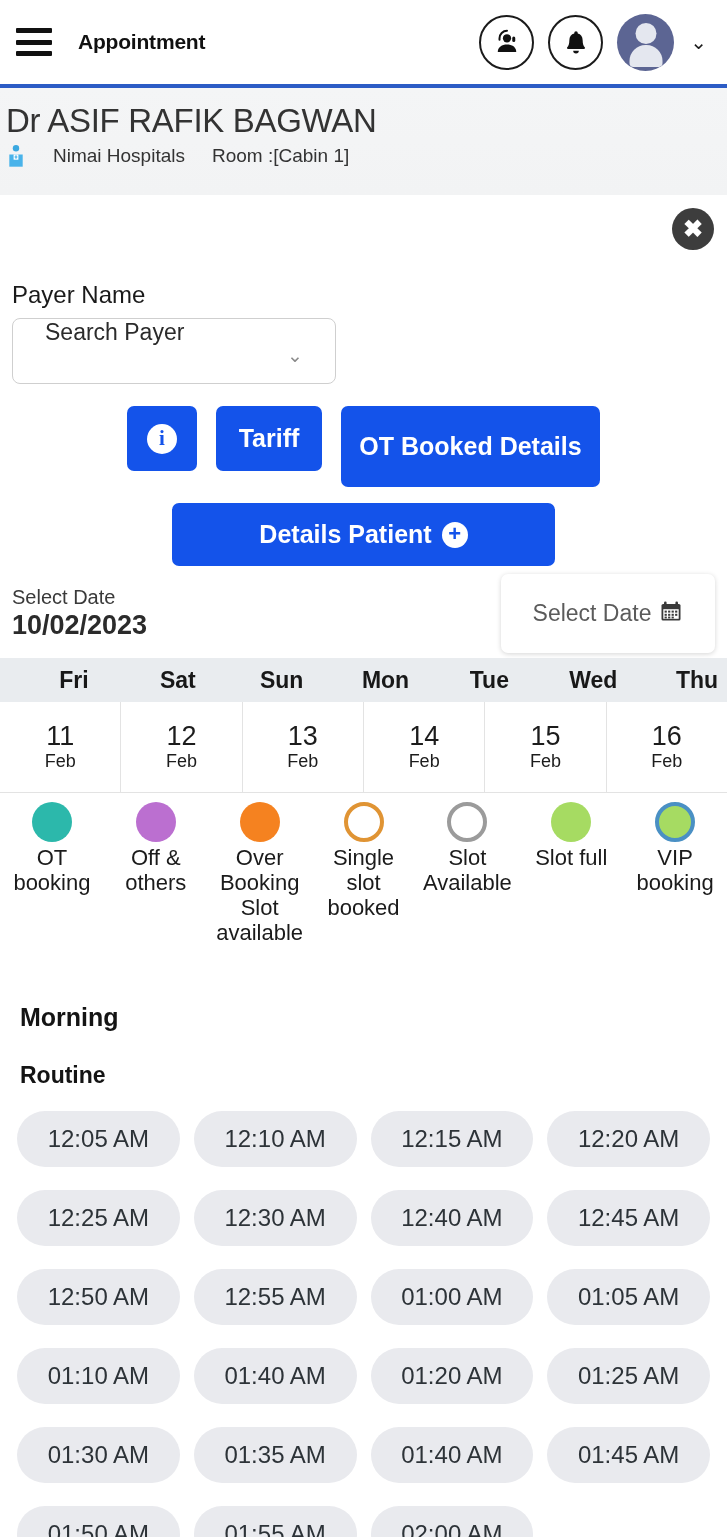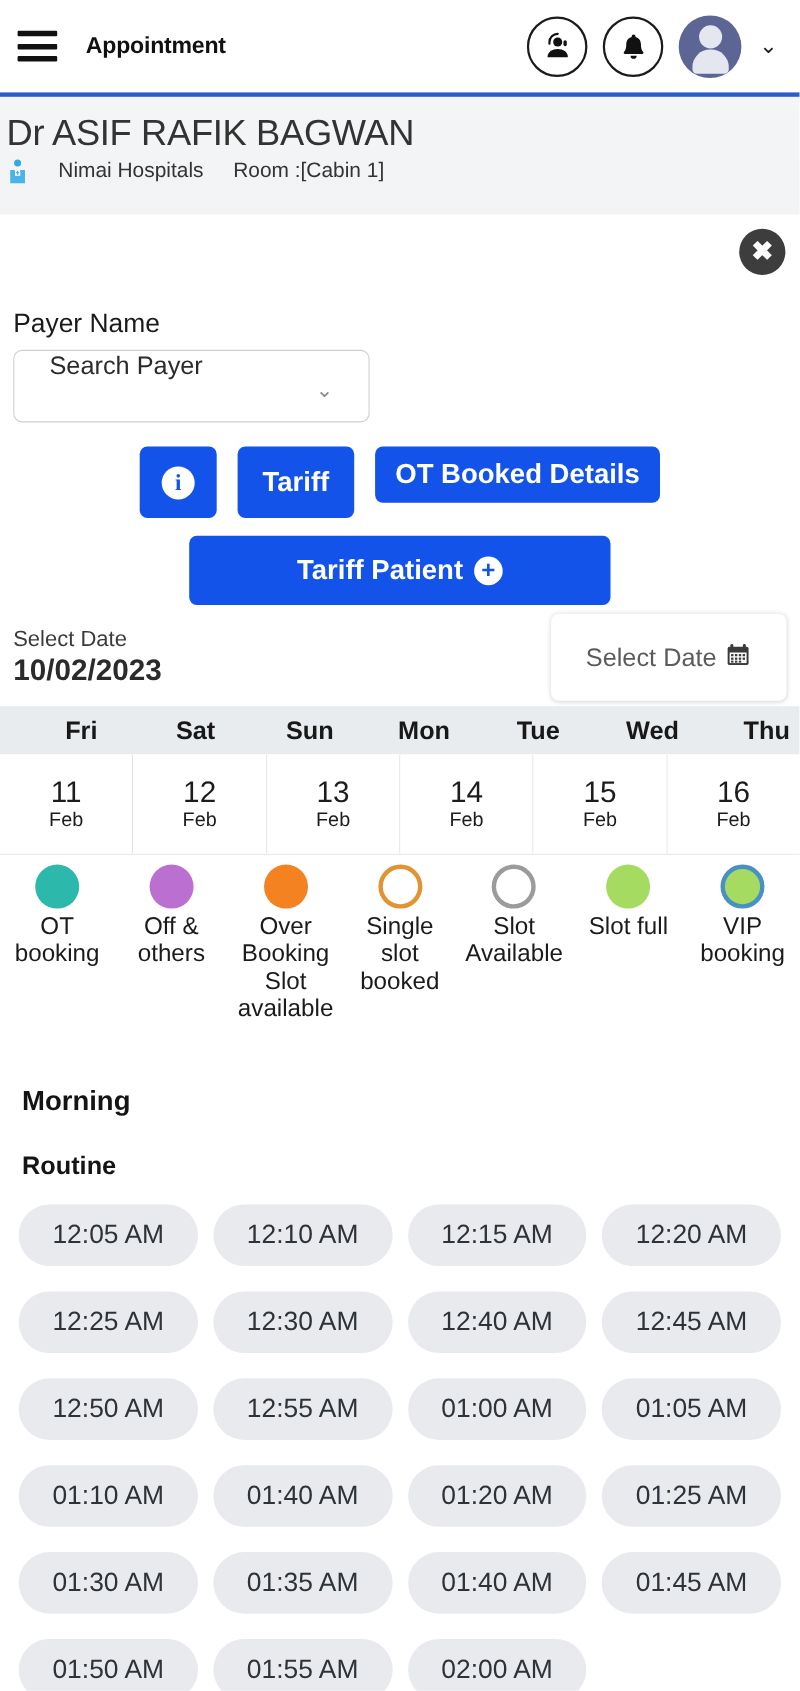--- a/index.html
+++ b/index.html
@@ -197,21 +197,21 @@
     border-radius: 7px;
     font-family: "Liberation Sans", sans-serif;
     font-weight: bold;
     cursor: pointer;
     display: flex;
     align-items: center;
     justify-content: center;
   }
   .btn-info { width: 70px; height: 65px; }
   .btn-tariff { width: 106px; height: 65px; font-size: 25px; }
-  .btn-ot { width: 259px; height: 51px; font-size: 25px; }
+  .btn-ot { width: 259px; height: 81px; font-size: 25px; }
   .btn-search-patient {
     width: 383px;
     height: 63px;
     font-size: 25px;
     margin: 16px auto 0;
     gap: 10px;
   }
   .info-glyph {
     width: 30px; height: 30px;
     border-radius: 50%;
@@ -437,21 +437,21 @@
 
   <div class="btn-row">
     <button class="btn btn-info">
       <span class="info-glyph">i</span>
     </button>
     <button class="btn btn-tariff">Tariff</button>
     <button class="btn btn-ot">OT Booked Details</button>
   </div>
 
   <button class="btn btn-search-patient">
-    <span>Tariff Patient</span>
+    <span>Details Patient</span>
     <span class="plus-glyph">+</span>
   </button>
 </div>
 
 <div class="date-row">
   <div>
     <div class="sel-date-label">Select Date</div>
     <div class="sel-date-value">10/02/2023</div>
   </div>
   <div class="date-picker-box">

